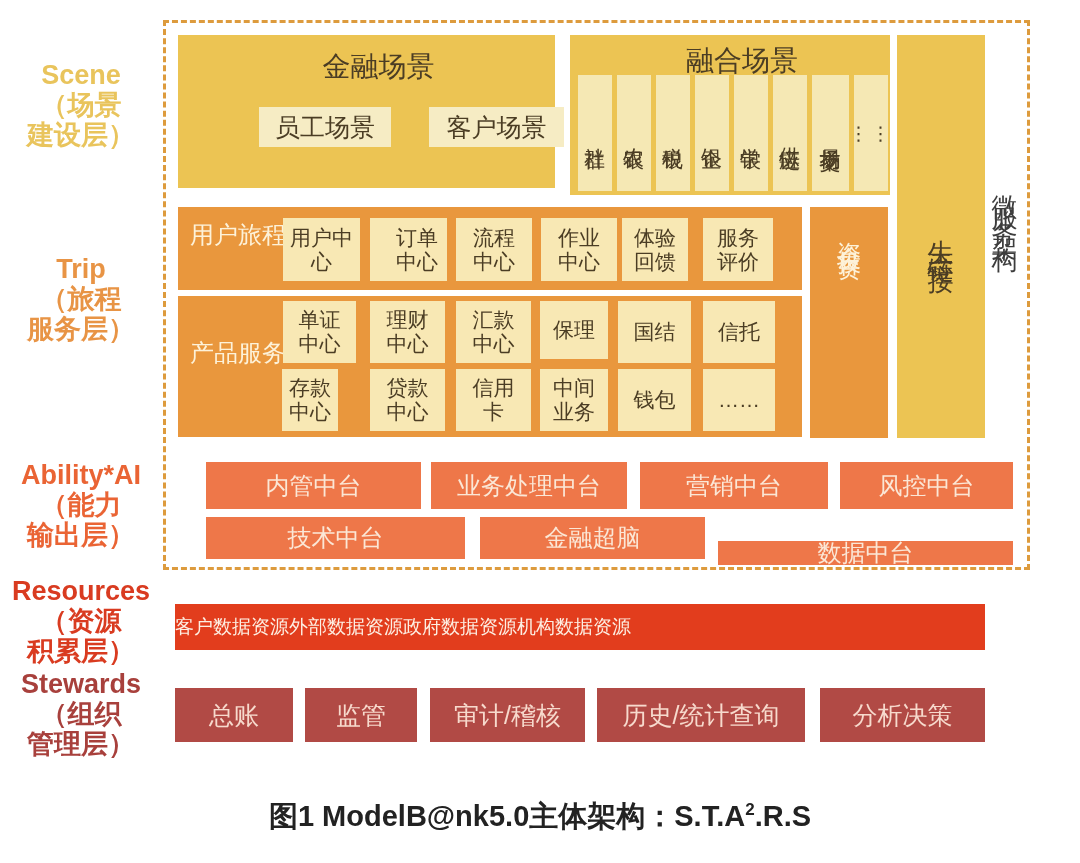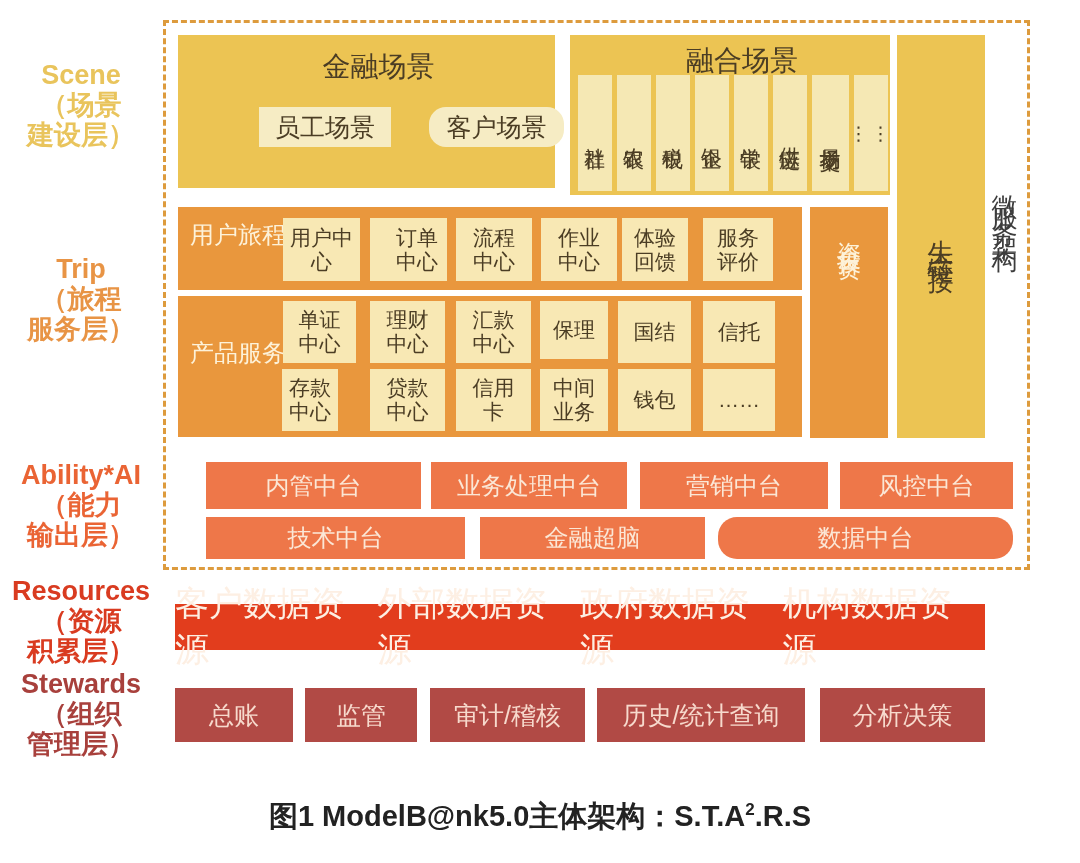--- a/index.html
+++ b/index.html
@@ -34,22 +34,22 @@
   .vcell{writing-mode:vertical-rl;text-orientation:upright;display:flex;
          align-items:center;justify-content:center;font-size:21px;color:#4b3d24;
          line-height:1;letter-spacing:2px;}
   .dots-cell{display:flex;align-items:center;justify-content:center;
              font-size:19px;color:#4b3d24;letter-spacing:3px;line-height:1;}
   .band-label{font-size:24px;line-height:28px;text-align:center;color:#fdf2d9;}
   .mid-block{display:flex;align-items:center;justify-content:center;
              font-size:24px;color:#fbe7d6;}
   .stew-block{display:flex;align-items:center;justify-content:center;
               font-size:25px;color:#f7dacd;}
-  .res-bar{display:flex;align-items:center;justify-content:space-between;
-           font-size:34px;color:#fdefe3;}
+  .res-bar{display:flex;align-items:center;justify-content:flex-start;
+           font-size:19px;color:#fdefe3;}
   .caption{left:0;width:1080px;text-align:center;font-size:29px;font-weight:bold;
            color:#222;}
   .caption sup{font-size:17px;}
   .micro{font-size:26px;color:#3d3d3d;letter-spacing:13px;line-height:1;}
   .eco-flex{display:flex;align-items:center;justify-content:center;}
   .eco-txt{font-size:26px;color:#4b3d24;letter-spacing:9px;line-height:1;}
   .capital-txt{font-size:24px;color:#fdf2d9;letter-spacing:5px;line-height:1;
                left:50%;transform:translateX(-50%);top:15px;}
 </style>
 </head>
@@ -71,21 +71,21 @@
 积累层）</div>
   <div class="abs side-label lbl-stewards" style="top:669px;">Stewards
 （组织
 管理层）</div>
 
   <div class="abs dashed-frame" style="left:163px;top:20px;width:867px;height:550px;"></div>
 
   <div class="abs gold" style="left:178px;top:35px;width:377px;height:153px;">
     <div class="abs block-title" style="left:0;top:13px;width:100%;">金融场景</div>
     <div class="abs gold-cell cell dark-t" style="left:45px;top:72px;width:132px;height:40px;font-size:25px;">员工场景</div>
-    <div class="abs gold-cell cell dark-t" style="left:215px;top:72px;width:135px;height:40px;font-size:25px;border-radius:17px;">客户场景</div>
+    <div class="abs gold-cell cell dark-t" style="left:215px;top:72px;width:135px;height:40px;font-size:25px;">客户场景</div>
   </div>
 
   <div class="abs gold" style="left:570px;top:35px;width:320px;height:160px;">
     <div class="abs block-title" style="left:0;top:7px;width:100%;">融合场景</div>
     <div class="abs fusion-cell vcell" style="left:8px;top:40px;width:34px;height:116px;">社群</div>
     <div class="abs fusion-cell vcell" style="left:47px;top:40px;width:34px;height:116px;">农银</div>
     <div class="abs fusion-cell vcell" style="left:86px;top:40px;width:34px;height:116px;">税银</div>
     <div class="abs fusion-cell vcell" style="left:125px;top:40px;width:34px;height:116px;">银企</div>
     <div class="abs fusion-cell vcell" style="left:164px;top:40px;width:34px;height:116px;">学银</div>
     <div class="abs fusion-cell vcell" style="left:203px;top:40px;width:34px;height:116px;">供应链</div>
@@ -128,21 +128,21 @@
   <div class="abs orange" style="left:810px;top:207px;width:78px;height:231px;">
     <span class="abs vtext capital-txt">资金投资</span>
   </div>
 
   <div class="abs coral mid-block" style="left:178px;top:462px;width:215px;height:47px;">内管中台</div>
   <div class="abs coral mid-block" style="left:403px;top:462px;width:196px;height:47px;">业务处理中台</div>
   <div class="abs coral mid-block" style="left:612px;top:462px;width:188px;height:47px;">营销中台</div>
   <div class="abs coral mid-block" style="left:812px;top:462px;width:173px;height:47px;">风控中台</div>
   <div class="abs coral mid-block" style="left:178px;top:517px;width:259px;height:42px;">技术中台</div>
   <div class="abs coral mid-block" style="left:452px;top:517px;width:225px;height:42px;">金融超脑</div>
-  <div class="abs coral mid-block" style="left:690px;top:517px;width:295px;height:42px;border-radius:19px;">数据中台</div>
+  <div class="abs coral mid-block" style="left:690px;top:541px;width:295px;height:24px;">数据中台</div>
 
   <div class="abs red-bar res-bar" style="left:175px;top:604px;width:810px;height:46px;">
     <span>客户数据资源</span>
     <span>外部数据资源</span>
     <span>政府数据资源</span>
     <span>机构数据资源</span>
   </div>
 
   <div class="abs brick stew-block" style="left:175px;top:688px;width:118px;height:54px;">总账</div>
   <div class="abs brick stew-block" style="left:305px;top:688px;width:112px;height:54px;">监管</div>

